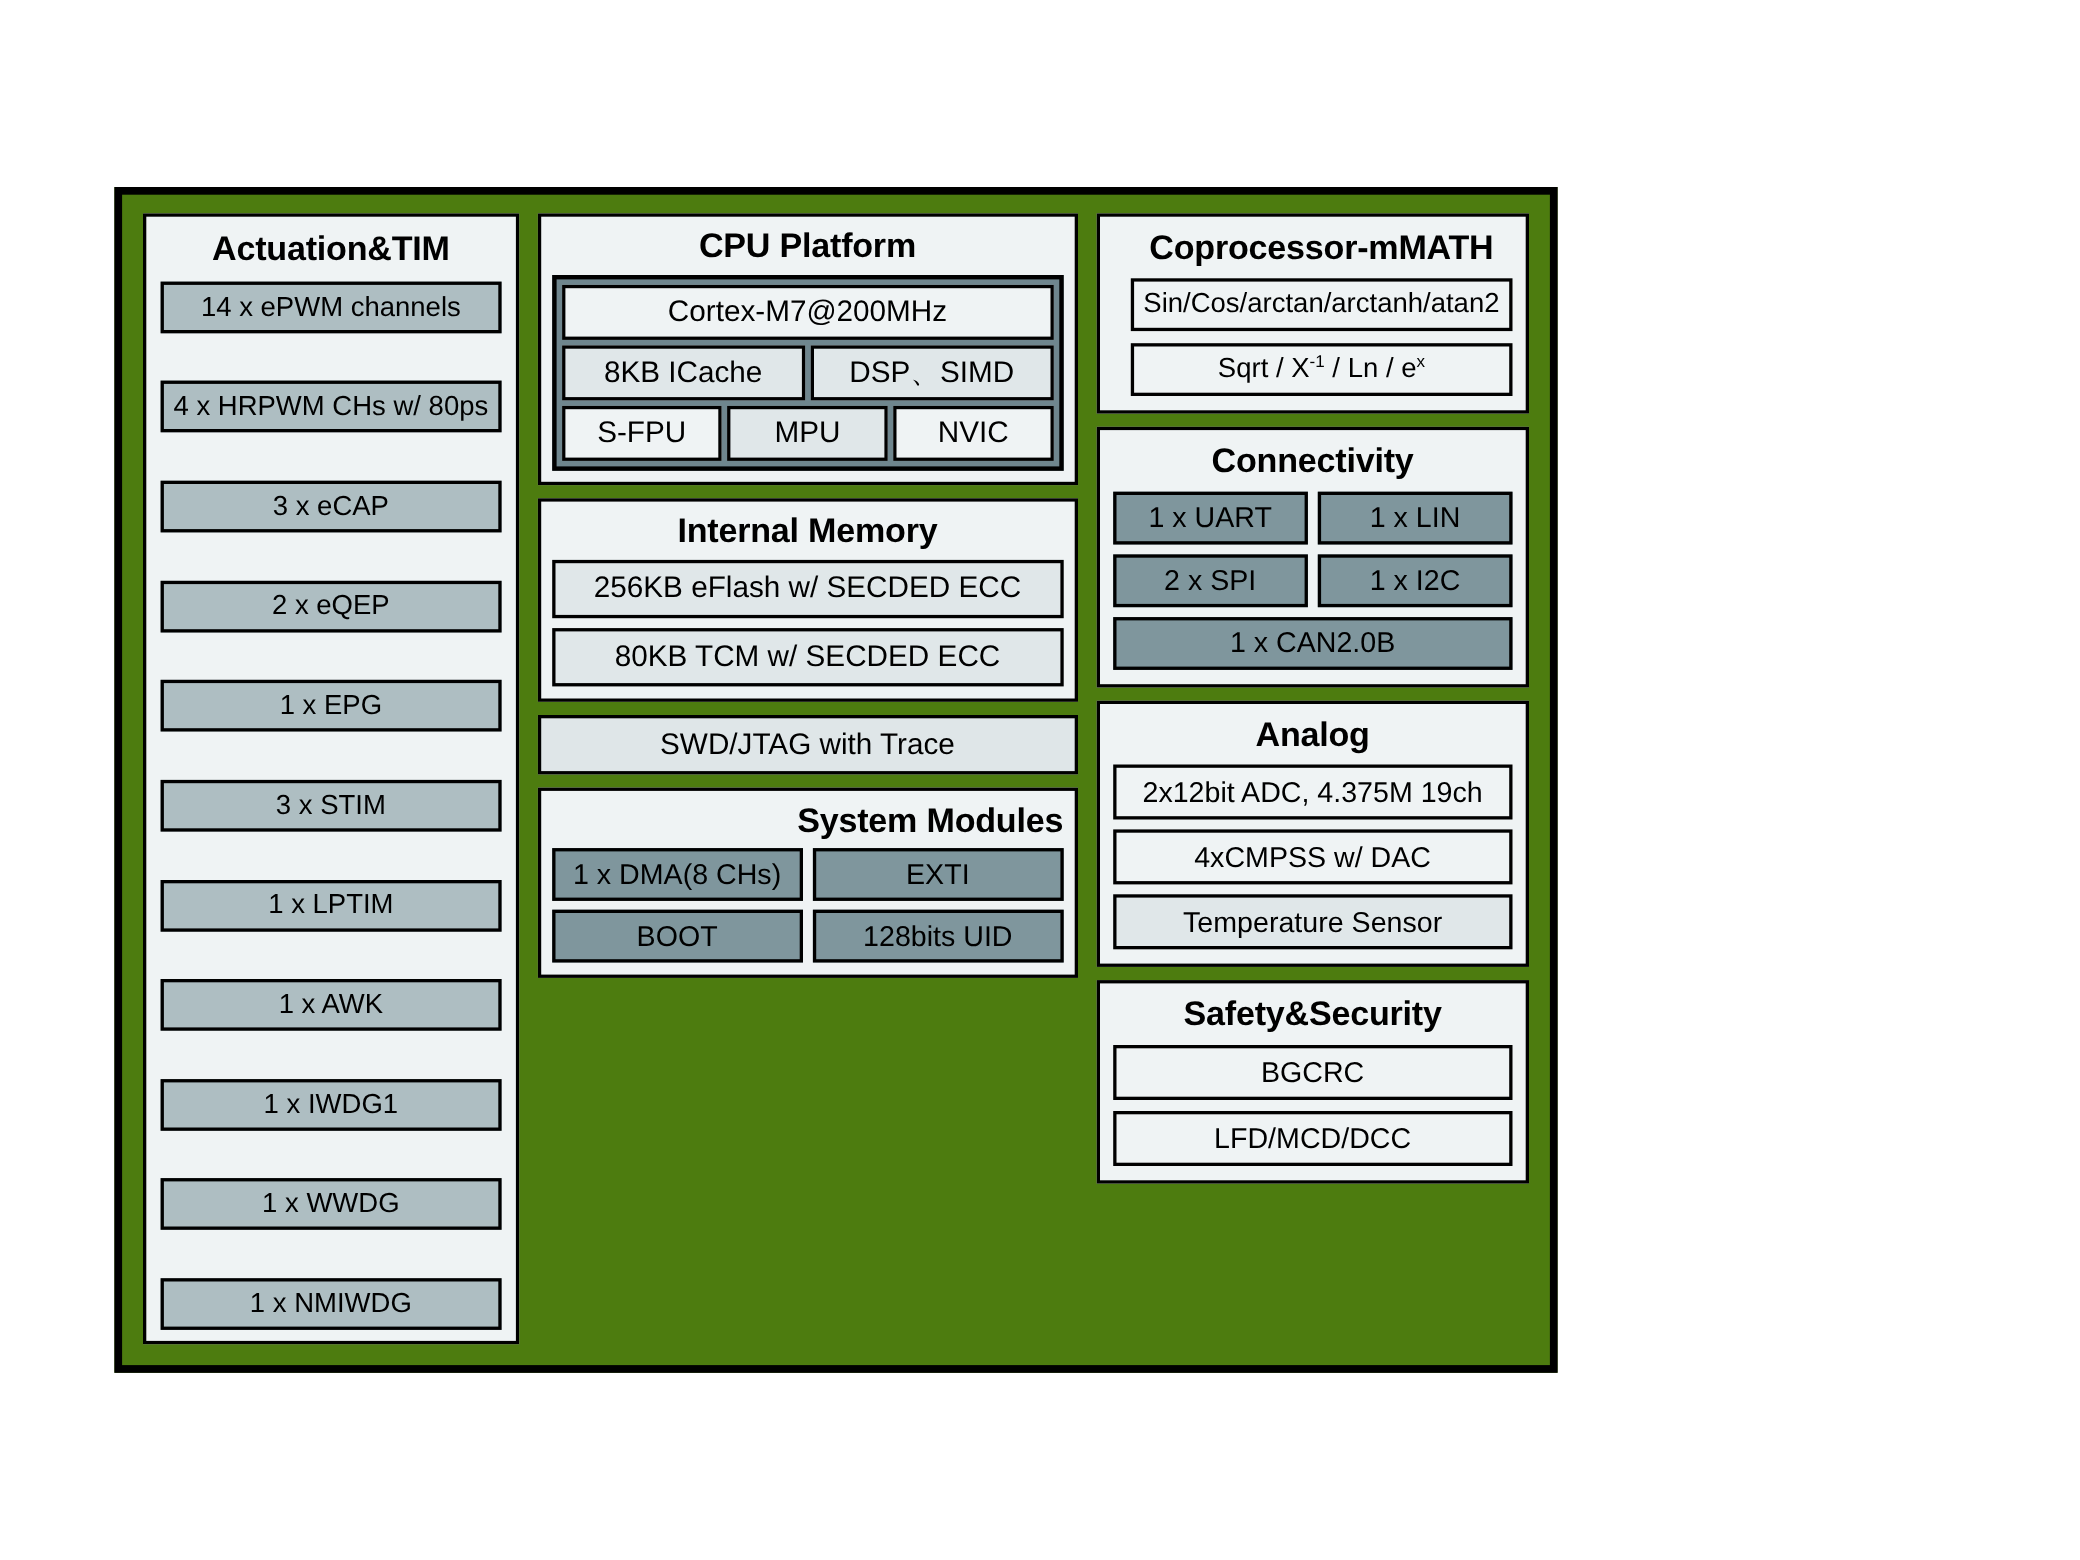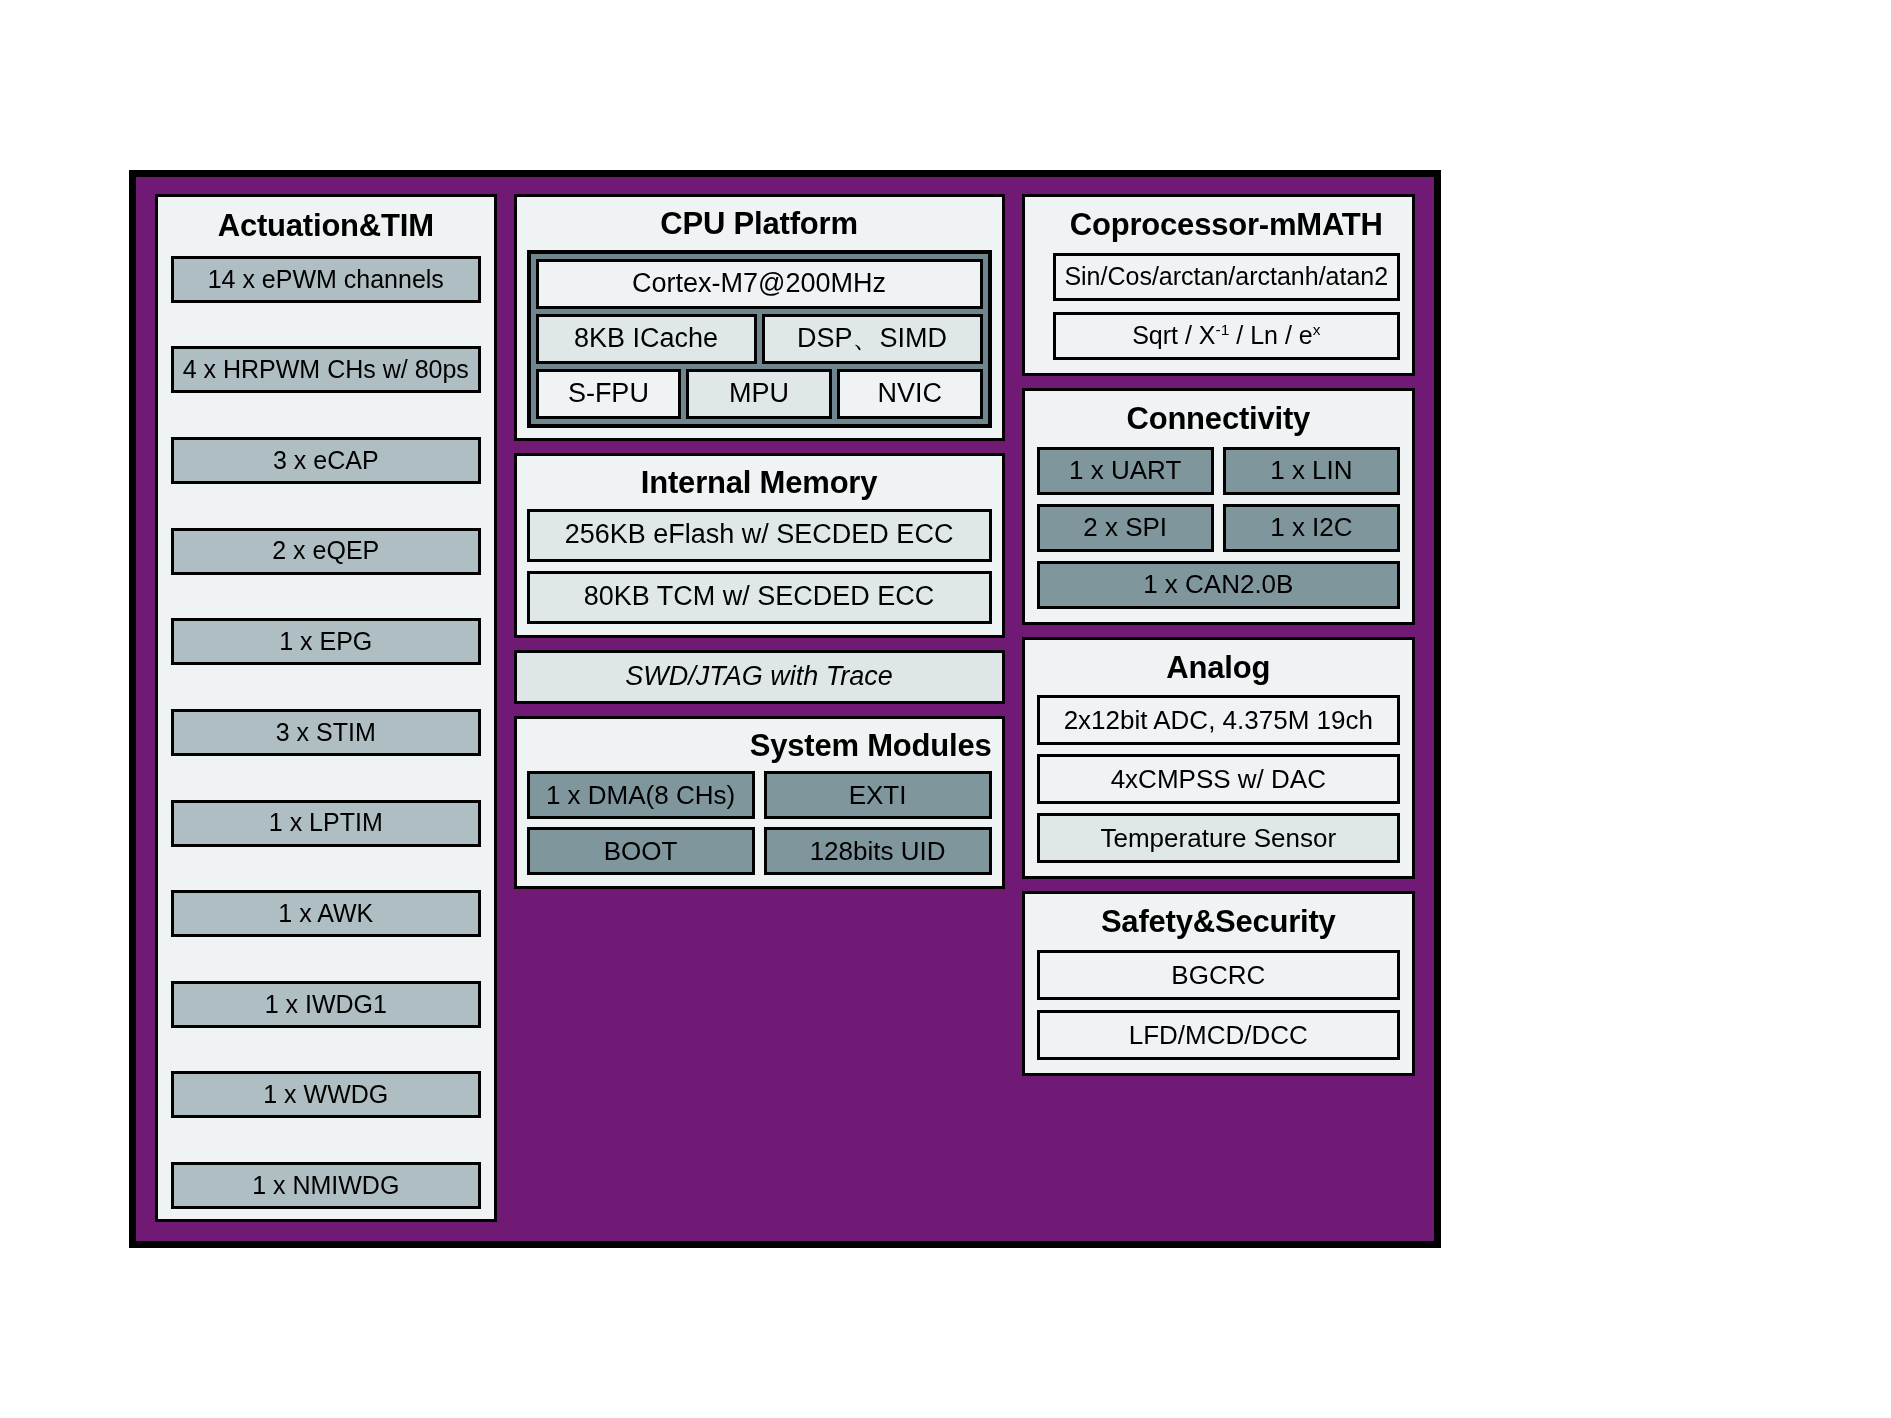--- a/index.html
+++ b/index.html
@@ -11,25 +11,25 @@
     width: 1891px;
     height: 1418px;
     font-family: "Liberation Sans", sans-serif;
     color: #000000;
     overflow: hidden;
   }
 
   
   #chip-frame {
     position: absolute;
-    left: 129px;
+    left: 104px;
     top: 170px;
     width: 1312px;
     height: 1078px;
-    background: #701a75;
+    background: #4d7c0f;
     border: 7px solid #000000;
     box-sizing: border-box;
     display: flex;
     flex-direction: row;
     gap: 17px;
     padding: 17px 19px 19px 19px;
   }
 
   
   .column {
@@ -125,21 +125,20 @@
   #memory-list { display: flex; flex-direction: column; gap: 9px; }
 
   #debug-block {
     height: 48px;
     font-size: 27px;
     border: 3px solid #000000;
     background: #dfe6e8;
     display: flex;
     align-items: center;
     justify-content: center;
-    font-style: italic;
   }
 
   #sysmod-group { padding: 8px 10px 11px 10px; }
   #sysmod-group .group-title { font-size: 31px; margin-bottom: 6px; text-align: right; }
   #sysmod-group .cell { height: 48px; font-size: 26px; }
   #sysmod-rows { display: flex; flex-direction: column; gap: 8px; }
 
   #power-group { padding: 8px 10px 11px 10px; }
   #power-group .group-title { font-size: 31px; margin-bottom: 6px; }
   #power-group .cell { height: 48px; font-size: 26px; }

